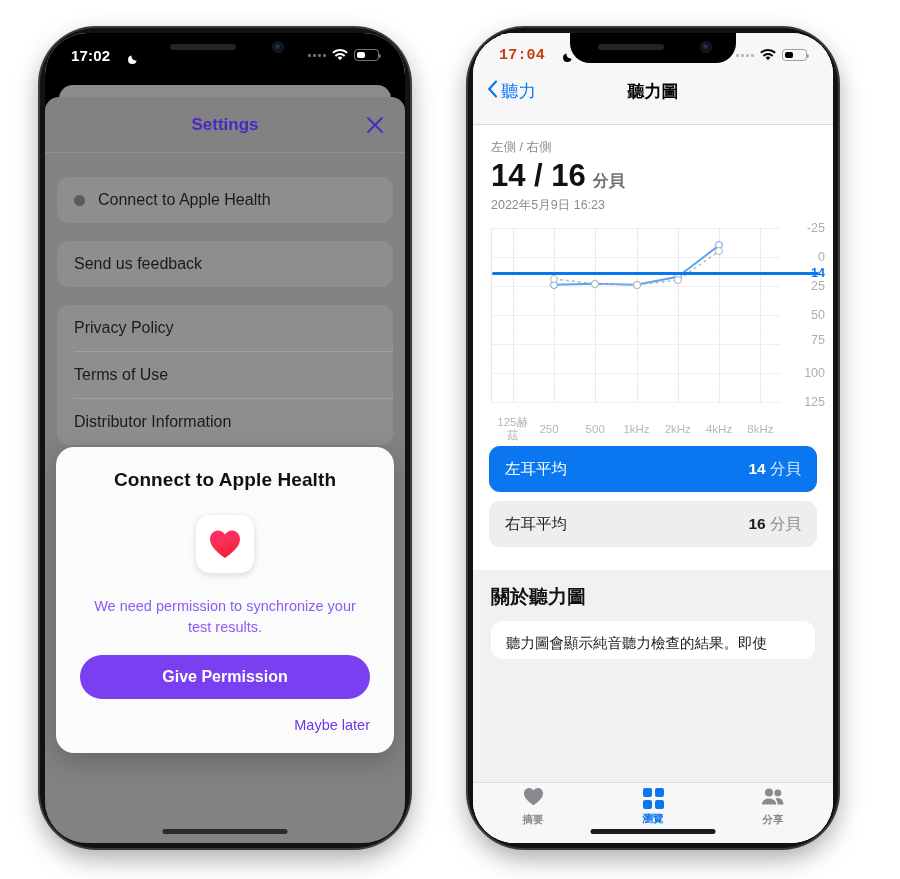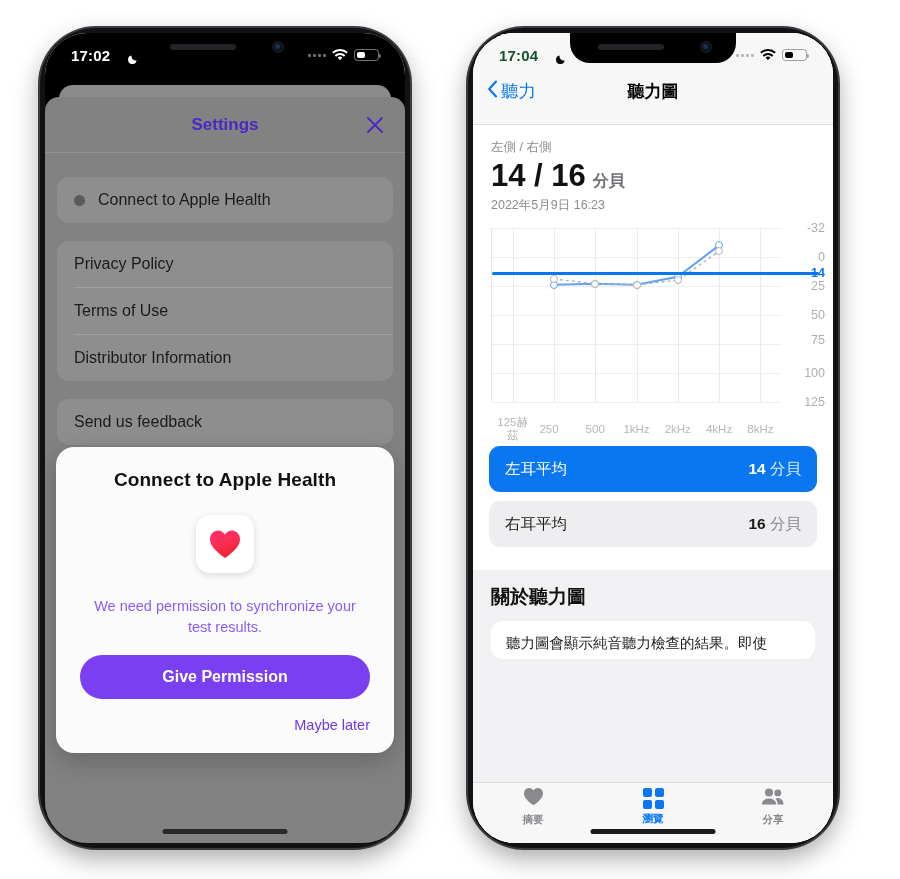--- a/index.html
+++ b/index.html
@@ -42,21 +42,21 @@
   .wifi{position:relative;width:16px;height:12px;}
   .wifi svg{display:block;}
   .batt{width:25px;height:12px;border-radius:3.5px;position:relative;box-sizing:border-box;border-width:1.3px;border-style:solid;}
   .batt i{position:absolute;top:1.6px;left:1.6px;bottom:1.6px;width:38%;border-radius:2px;display:block;}
   .batt:after{content:"";position:absolute;right:-3.2px;top:3.6px;width:2px;height:4.4px;border-radius:0 2px 2px 0;}
   .dark .sb-time,.dark .sb-right{color:#fff;}
   .dark .sig-dots i{background:#6e6e72;}
   .dark .batt{border-color:rgba(255,255,255,.45);}
   .dark .batt i{background:#fff;}
   .dark .batt:after{background:rgba(255,255,255,.45);}
-  .lite .sb-time{color:#14532d;}
+  .lite .sb-time{color:#c2410c;font-family:Liberation Mono, monospace;}
   .lite .sig-dots i{background:#b9b9bd;}
   .lite .batt{border-color:rgba(0,0,0,.35);}
   .lite .batt i{background:#000;}
   .lite .batt:after{background:rgba(0,0,0,.35);}
   .moon{width:11px;height:11px;position:relative;display:inline-block;}
 
   
   .l-root{position:absolute;inset:0;background:#000;}
   .card-back{position:absolute;left:14px;right:14px;top:52px;height:40px;
              background:#8b8b8b;border-radius:14px 14px 0 0;}
@@ -170,35 +170,35 @@
 
           <div class="grp g1">
             <div class="row">
               <span class="dot"></span>
               <span>Connect to Apple Health</span>
             </div>
           </div>
 
           <div class="grp">
             <div class="row">
+              <span>Send us feedback</span>
+            </div>
+          </div>
+
+          <div class="grp">
+            <div class="row">
               <span>Privacy Policy</span>
             </div>
             <div class="row-sep"></div>
             <div class="row">
               <span>Terms of Use</span>
             </div>
             <div class="row-sep"></div>
             <div class="row">
               <span>Distributor Information</span>
-            </div>
-          </div>
-
-          <div class="grp">
-            <div class="row">
-              <span>Send us feedback</span>
             </div>
           </div>
         </div>
 
         <div class="modal">
           <div class="modal-title">Connect to Apple Health</div>
           <div class="health-icon">
             <svg width="32" height="30" viewBox="0 0 32 30">
               <defs>
                 <linearGradient id="hg" x1="0" y1="0" x2="0.4" y2="1">
@@ -278,21 +278,21 @@
             <div class="meta-val">
               <b>14 / 16</b>
               <span>分貝</span>
             </div>
             <div class="meta-date">2022年5月9日   16:23</div>
           </div>
 
           <div class="chart-wrap">
             <div class="plot" id="plot">
                 <div class="hline" style="top: 0px;"></div>
-                <div class="ylab" style="top: 0px; right: -44px;">-32</div>
+                <div class="ylab" style="top: 0px; right: -44px;">-25</div>
                 <div class="hline" style="top: 29px;"></div>
                 <div class="ylab" style="top: 29px; right: -44px;">0</div>
                 <div class="hline" style="top: 58px;"></div>
                 <div class="ylab" style="top: 58px; right: -44px;">25</div>
                 <div class="hline" style="top: 87px;"></div>
                 <div class="ylab" style="top: 87px; right: -44px;">50</div>
                 <div class="hline" style="top: 116px;"></div>
                 <div class="ylab" style="top: 112px; right: -44px;">75</div>
                 <div class="hline" style="top: 145px;"></div>
                 <div class="ylab" style="top: 145px; right: -44px;">100</div>

